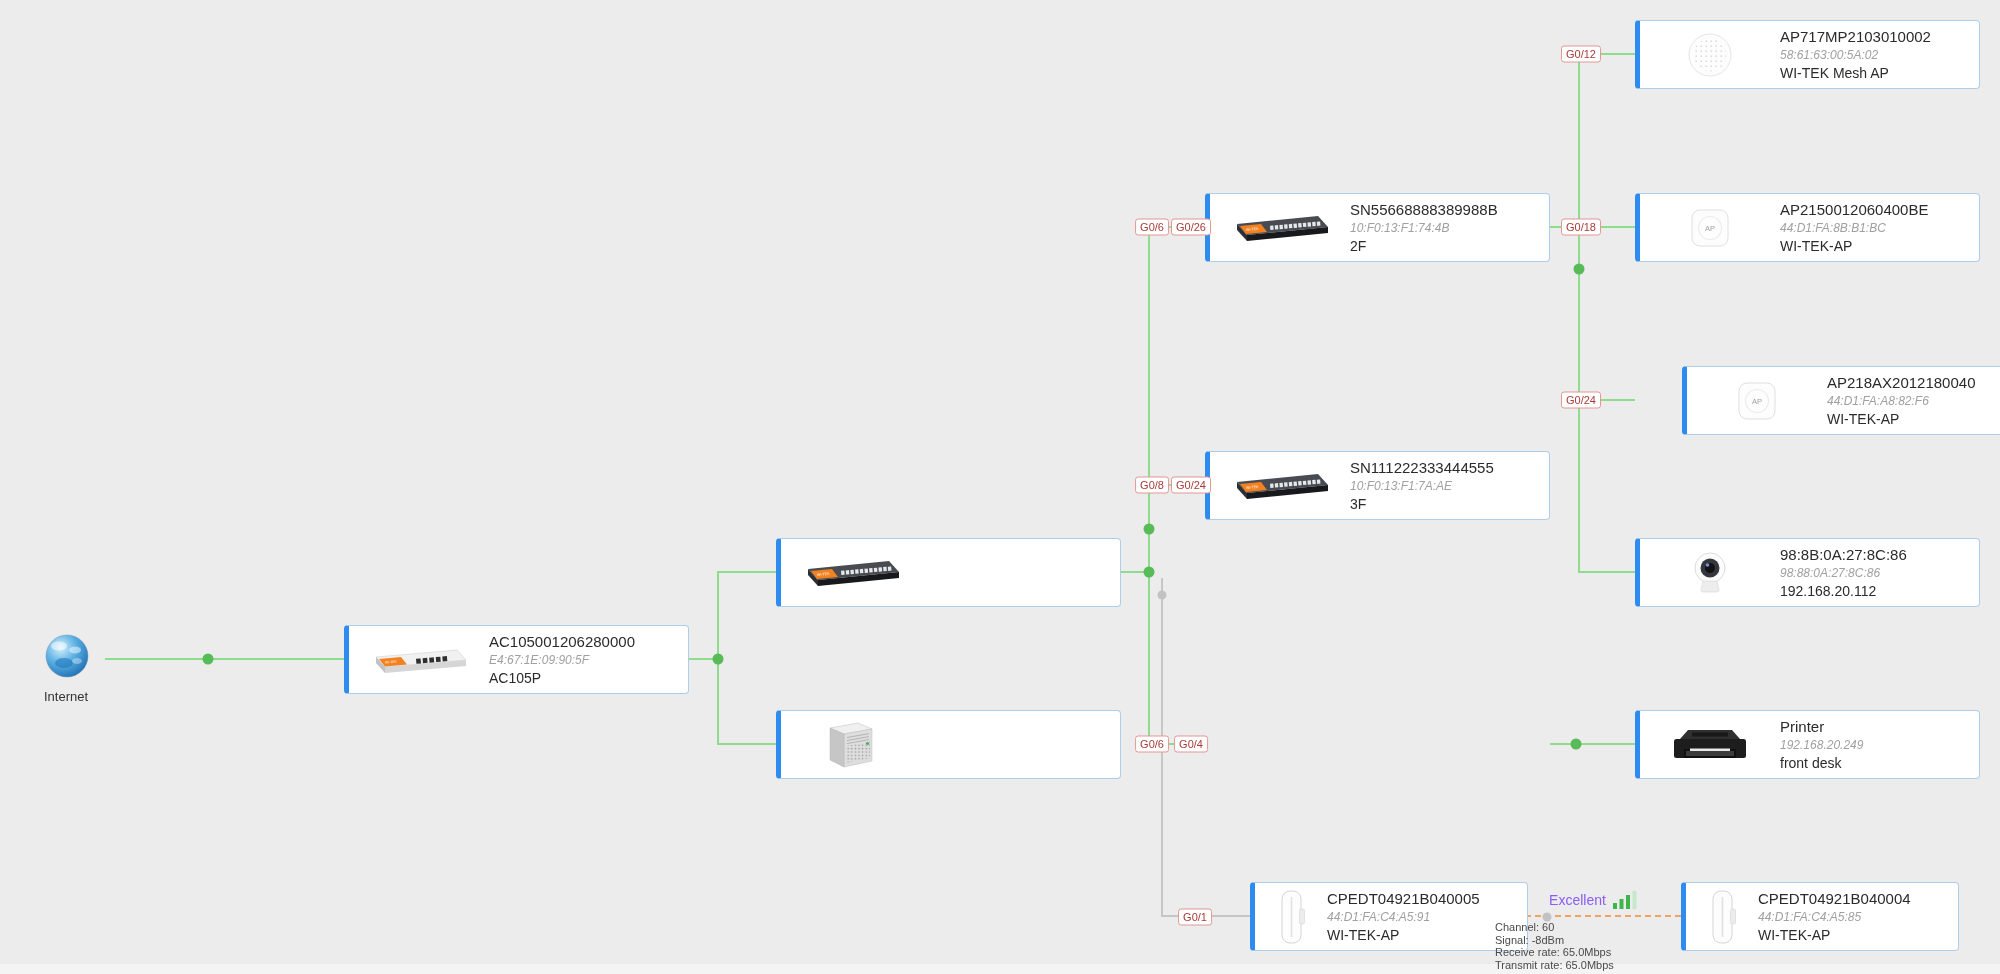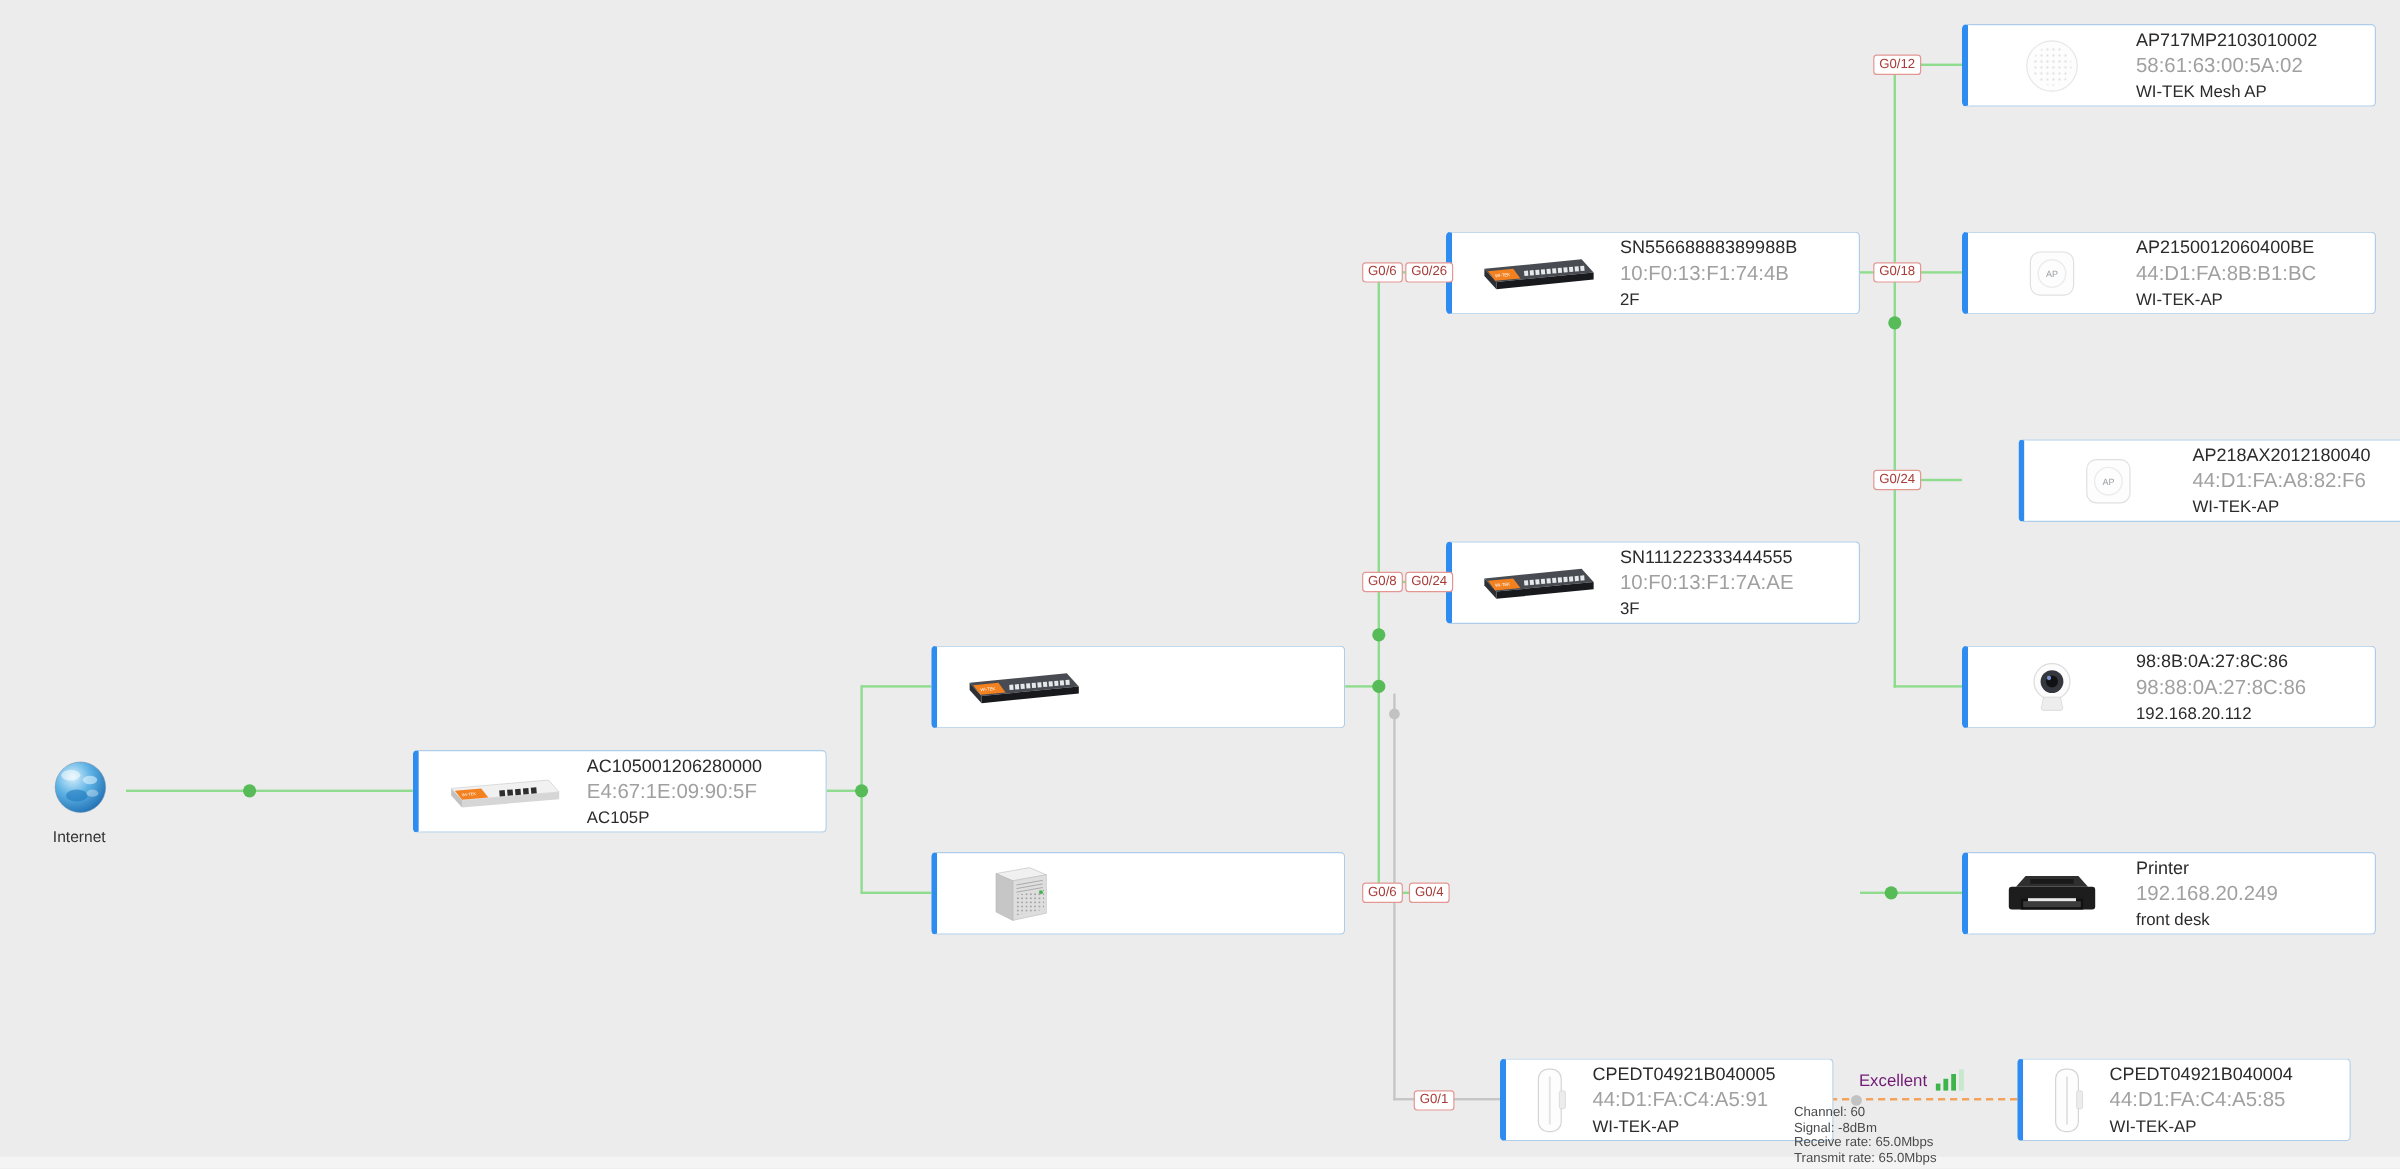--- a/index.html
+++ b/index.html
@@ -26,31 +26,31 @@
 
   
   .card { position:absolute; width:345px; height:69px; background:#fff;
           border:1px solid #aecdea; border-left:5px solid #2e8bf0; border-radius:4px;
           display:flex; align-items:center; z-index:3; }
   .card.small { width:278px; }
   .icon-col { width:140px; flex:0 0 auto; display:flex; align-items:center; justify-content:center; }
   .card.small .icon-col { width:72px; }
   .txt-col { flex:1; min-width:0; display:flex; flex-direction:column; gap:3px; padding-right:8px; }
   .t1 { font-size:15px; color:#2b2b2b; white-space:nowrap; }
-  .t2 { font-size:17px; color:#a0a0a0; white-space:nowrap; }
+  .t2 { font-size:12px; color:#a0a0a0; white-space:nowrap;font-style:italic; }
   .t3 { font-size:14px; color:#2b2b2b; white-space:nowrap; }
 
   
   .internet-node { position:absolute; left:44px; top:633px; width:80px; text-align:left; z-index:3; }
   .internet-label { font-size:13px; color:#333; margin-top:6px; }
 
   
   .wl-head { position:absolute; left:1505px; top:891px; width:176px; display:flex;
              align-items:center; justify-content:center; gap:7px; z-index:4; }
-  .wl-quality { font-size:14px; color:#701a75; }
+  .wl-quality { font-size:14px; color:#8b5cf6; }
   .wl-details { position:absolute; left:1495px; top:921px; width:196px; text-align:left;
                 font-size:11px; line-height:12.5px; color:#4a4a4a; z-index:4; }
 
   .bottom-edge { position:absolute; left:0; top:964px; width:2000px; height:10px; background:#f4f4f4; z-index:0; }
 </style>
 </head>
 <body>
 
 <div id="canvas">
 

